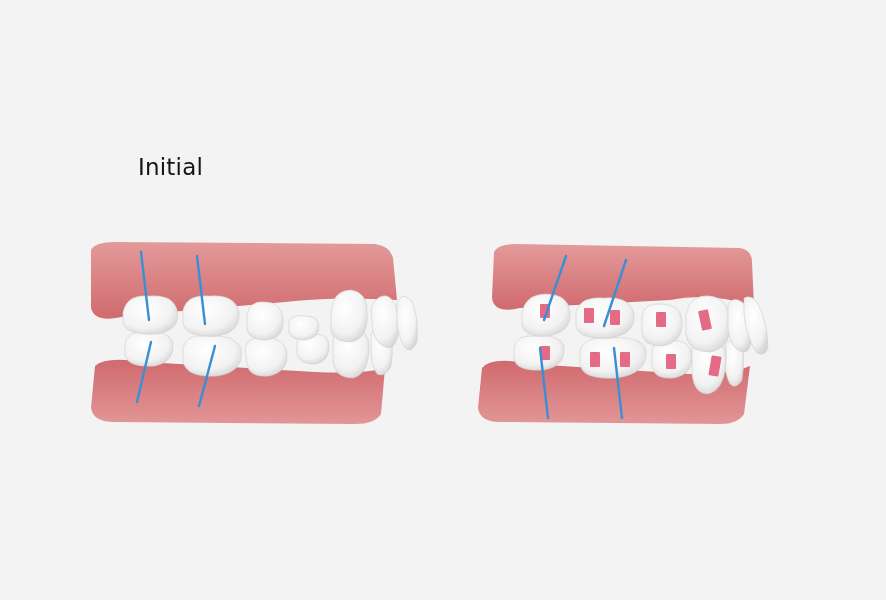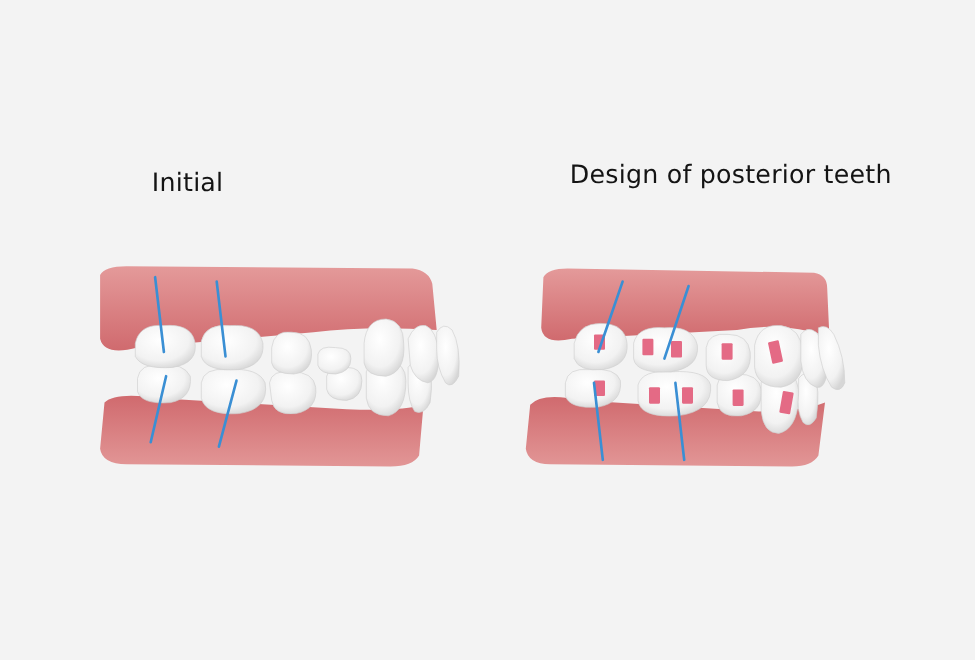--- a/index.html
+++ b/index.html
@@ -18,21 +18,20 @@
   .panel { position: absolute; }
   #panel-initial { left: 85px; top: 238px; width: 340px; height: 192px; }
   #panel-design { left: 470px; top: 238px; width: 300px; height: 192px; }
   svg { display: block; }
 </style>
 </head>
 <body>
 
 <div class="label" id="label-initial">Initial</div>
 <div class="label" id="label-design">
-  <div>Design of posterior teeth</div>
 </div>
 
 <div class="panel" id="panel-initial">
   <svg width="340" height="192" viewBox="0 0 340 192">
     <defs>
       <linearGradient id="gumU1" x1="0" y1="0" x2="0" y2="1">
         <stop offset="0" stop-color="#e49a9a"></stop>
           <stop offset="1" stop-color="#d06a6e"></stop>
       </linearGradient>
       <linearGradient id="gumL1" x1="0" y1="0" x2="0" y2="1">

